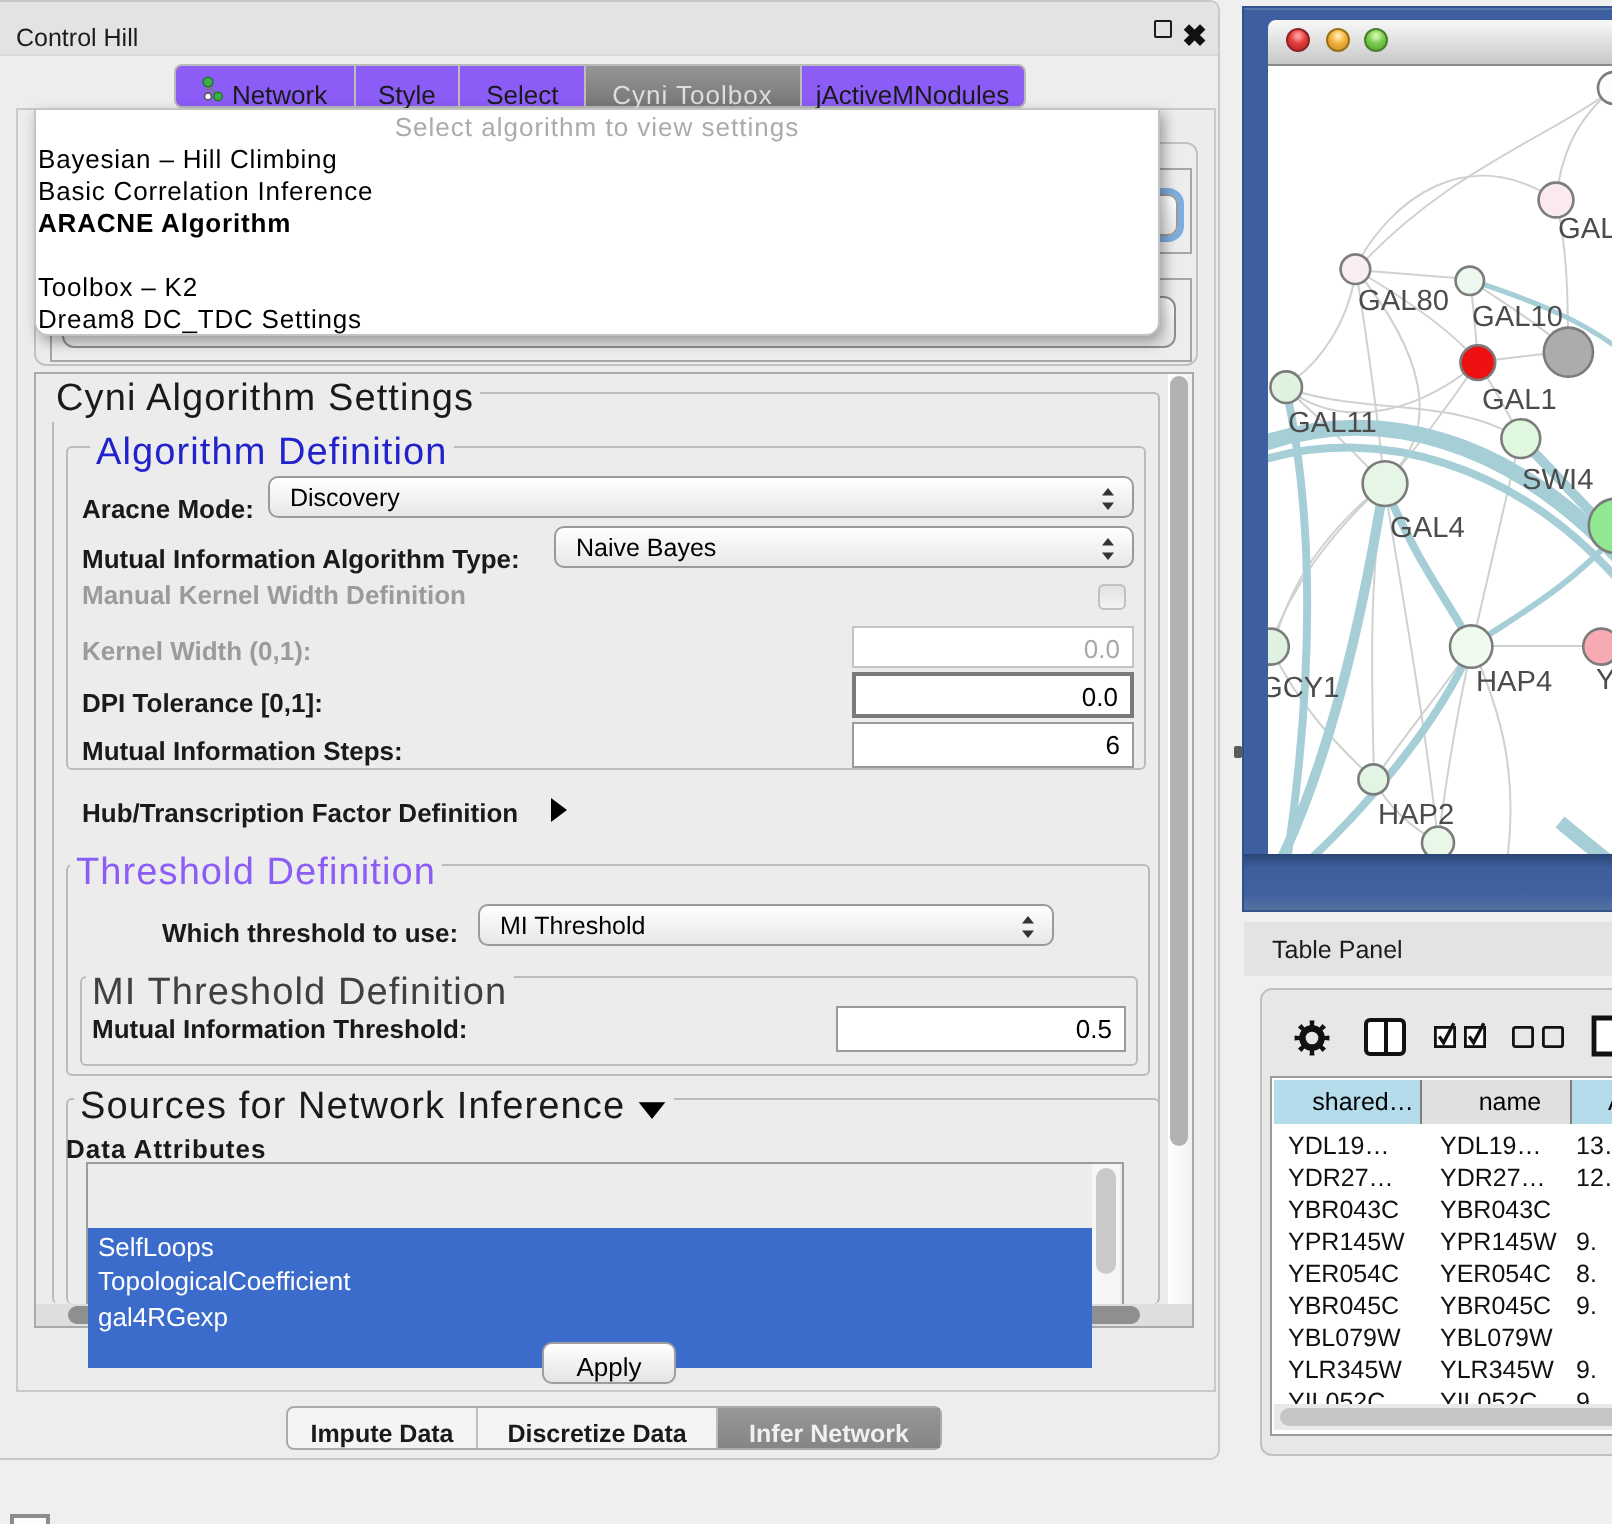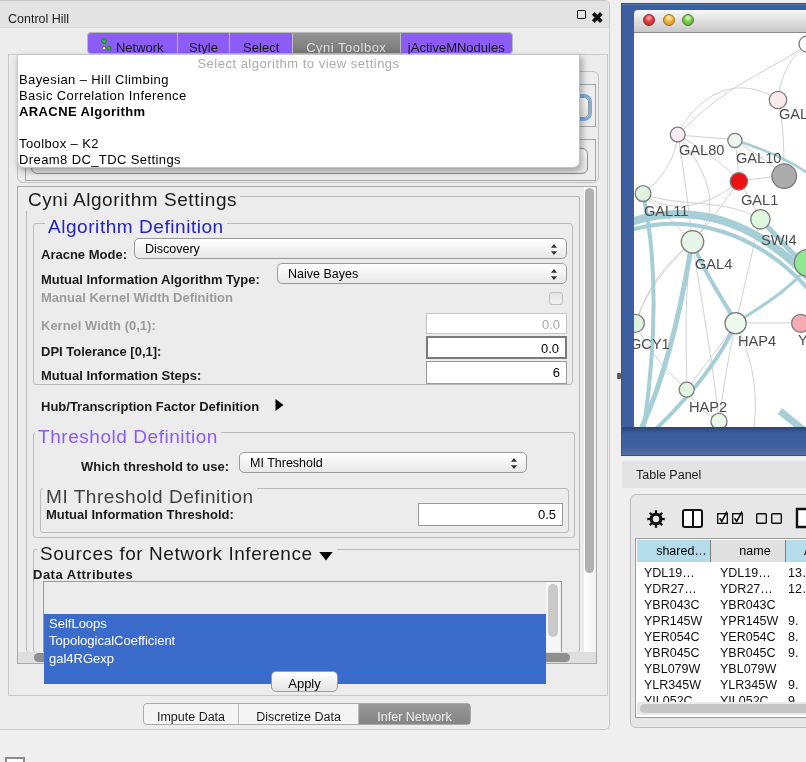--- a/index.html
+++ b/index.html
@@ -42,21 +42,21 @@
 .combo { position:absolute; background:linear-gradient(#ffffff,#e7e7e7); border:1px solid #9a9a9a; border-radius:5px; font-size:12.5px; color:#000; }
 .combo .tx { position:absolute; left:10px; top:3px; }
 .arrows { position:absolute; right:8px; top:4px; width:8px; height:13px; }
 .field { position:absolute; background:#ffffff; font-size:13px; text-align:right; padding:3px 6px 0 0; }
 
 #attrlist { left:26px; top:395px; width:502px; height:70px; background:#3b6bcb; color:#ffffff; font-size:13px; line-height:17.4px; padding:1px 0 0 5px;margin-top:32px; }
 
 #applybtn { left:271px; top:670px; width:67px; height:21px; background:linear-gradient(#ffffff,#e4e4e4); border:1px solid #9e9e9e; border-radius:5px; text-align:center; font-size:13px; padding-top:4px; }
 
 #bottabs { left:143px; top:702px; width:328px; height:22px; background:#f4f4f4; border:1px solid #ababab; border-radius:4px; display:flex; font-size:12.5px; color:#1a1a1a; }
-#bottabs .seg { height:100%; display:flex; align-items:flex-start; padding-top:7px; justify-content:center; border-right:1px solid #bdbdbd; line-height:1; }
+#bottabs .seg { height:100%; display:flex; align-items:flex-start; padding-top:7px; justify-content:center; border-right:1px solid #bdbdbd; line-height:1;font-weight:bold; }
 #bottabs .seg:last-child { border-right:none; }
 #bottabs .sel { background:linear-gradient(#979797,#858585); color:#f0f0f0; }
 
 #netwin { left:622px; top:4px; width:184px; height:451px; background:#3e5f9f; box-shadow:inset 0 1px 0 #5677ab, 0 0 0 1px #33528c; }
 #nettitle { left:12px; top:6px; width:172px; height:23px; background:linear-gradient(#f8f8f8,#c8c8c8); border-bottom:1px solid #8a8a8a; border-radius:4px 0 0 0; }
 .light { position:absolute; top:4px; width:12px; height:12px; border-radius:50%; }
 #netcanvas { left:12px; top:29px; width:172px; height:394px; background:#ffffff; }
 
 #tpbar { left:622px; top:461px; width:184px; height:27px; background:#e3e3e3; }
 #tpbar .t { position:absolute; left:14px; top:7px; font-size:12.5px; color:#1c1c1c; }

